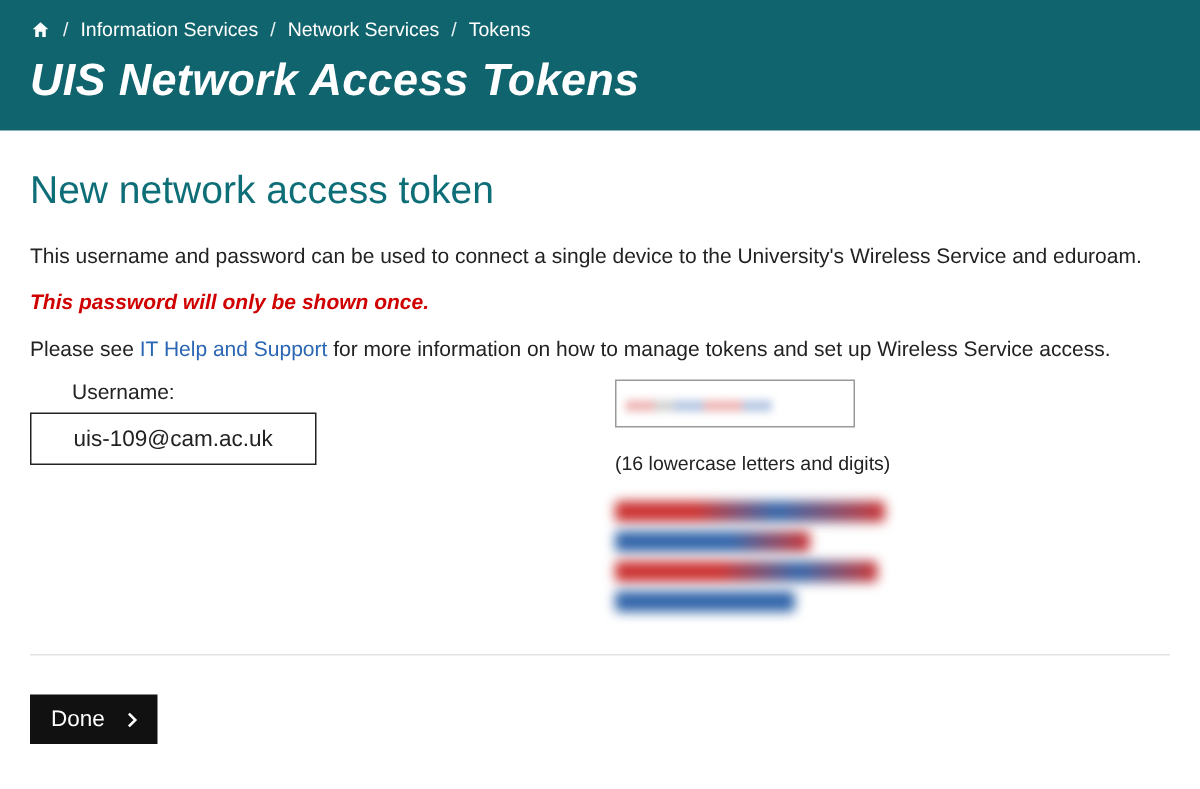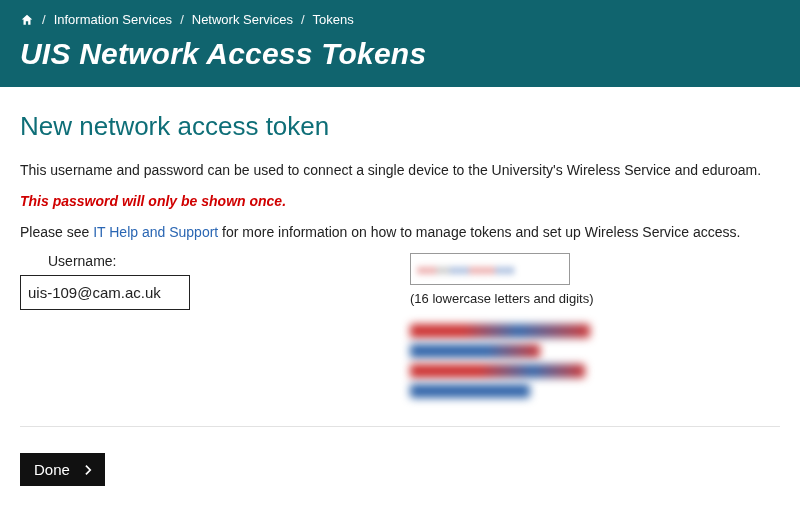--- a/index.html
+++ b/index.html
@@ -12,23 +12,23 @@
   .home-icon svg { width: 14px; height: 14px; display: block; fill: #fff; }
   .page-title { font-size: 30px; font-weight: bold; letter-spacing: 0.2px; font-style: italic; }
   .content { padding: 24px 20px 12px 20px; }
   .subhead { color: #0e6e77; font-size: 26px; margin-bottom: 18px; font-weight: 400; }
   .para { margin: 10px 0; line-height: 1.5; }
   .warn { color: #d00000; font-style: italic; font-weight: bold; }
   .link { color: #2a66b3; text-decoration: none; }
   .two-col { display: flex; gap: 20px; margin-top: 8px; }
   .col { flex: 1; }
   .field-label { display: block; margin-bottom: 6px; margin-left: 28px; }
-  .boxed { border: 1px solid #222; padding: 8px 7px; font-family: Verdana, Geneva, sans-serif; font-size: 15px; display: inline-block; min-width: 170px; }
+  .boxed { border: 1px solid #222; padding: 8px 28px; font-family: Verdana, Geneva, sans-serif; font-size: 15px; display: inline-block; min-width: 170px; }
   .pw-box { border: 1px solid #999; padding: 6px 8px; width: 160px; height: 32px; position: relative; overflow: hidden; }
-  .hint { font-size: 13px; margin-top: 6px; color: #222; }
+  .hint { font-size: 13px; margin-top: 16px; color: #222; }
   .blurred-lines { margin-top: 18px; display: flex; flex-direction: column; gap: 6px; }
   .blur-line { height: 14px; filter: blur(4px); border-radius: 3px; }
   .blur-a { background: linear-gradient(90deg,#c33,#c33 30%,#36a 60%,#c33); width: 180px; }
   .blur-b { background: linear-gradient(90deg,#36a,#36a 60%,#c33); width: 130px; }
   .blur-c { background: linear-gradient(90deg,#c33,#c33 40%,#36a 70%,#c33); width: 175px; }
   .blur-d { background: linear-gradient(90deg,#36a,#36a); width: 120px; }
   .pw-blur { position: absolute; inset: 4px 6px; filter: blur(3px); display:flex; align-items:center; }
   .pw-blur span { font-size: 13px; }
   .pw-blur .r { color:#c22; } .pw-blur .b { color:#25a; } .pw-blur .g { color:#777; }
   hr.sep-line { border: none; border-top: 1px solid #e2e2e2; margin-top: 28px; }

